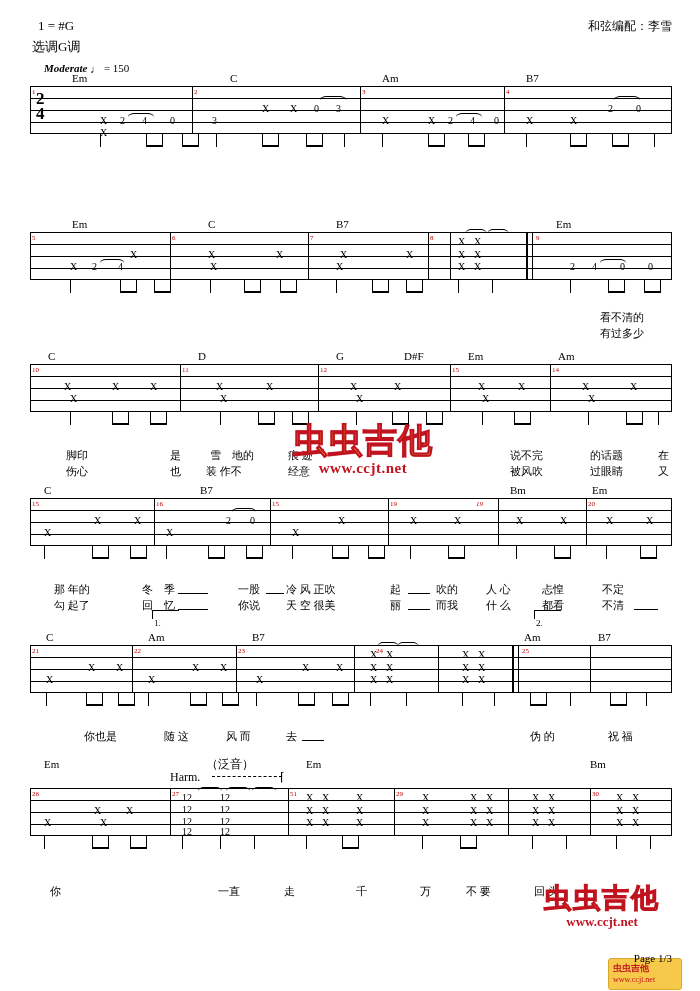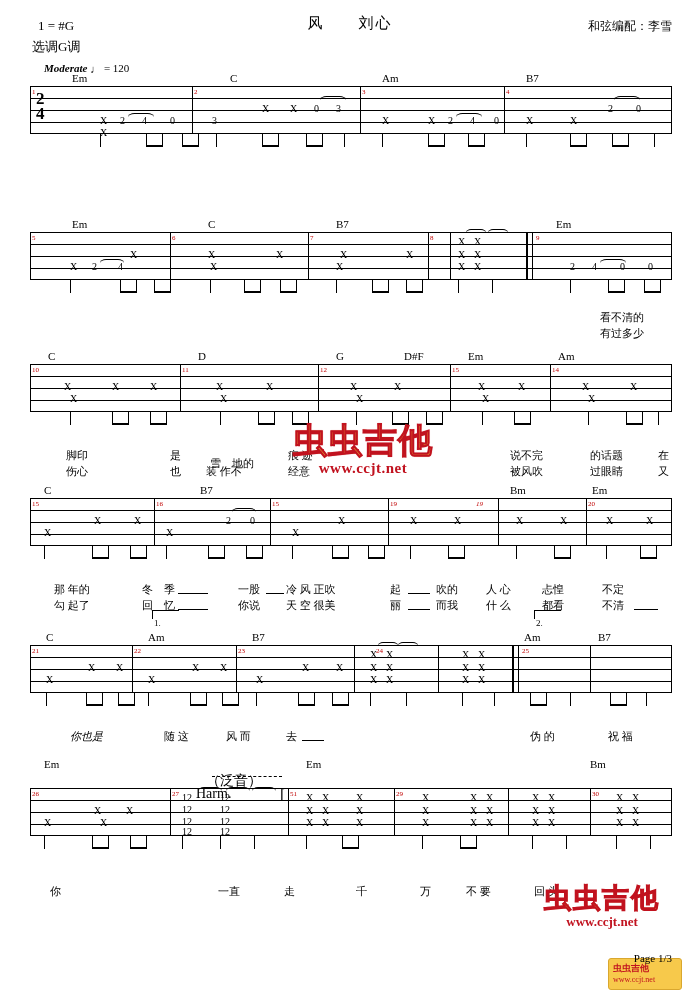--- a/index.html
+++ b/index.html
@@ -38,21 +38,21 @@
 
   
   .lyr{position:absolute;font-size:11px;font-family:"Liberation Serif",serif;white-space:nowrap;}
   .lyr-under{position:absolute;border-bottom:1px solid #000;height:0;}
 
   
   .ending{position:absolute;font-size:9px;}
   .ending .ebar{position:absolute;border-left:1px solid #000;border-top:1px solid #000;height:8px;}
 
   
-  .harm{position:absolute;font-size:14px;font-family:"Liberation Serif",serif;margin-top:16px;}
+  .harm{position:absolute;font-size:12px;font-family:"Liberation Serif",serif;}
   .harmline{position:absolute;border-top:1px dashed #000;height:0;}
 
   
   .wm{position:absolute;left:268px;top:418px;width:190px;text-align:center;pointer-events:none;}
   .wm .big{font-size:34px;font-weight:bold;color:#e79b2e;letter-spacing:1px;
            -webkit-text-stroke:1px #c1121f;text-shadow:0 0 1px #c1121f;}
   .wm .url{font-size:15px;font-weight:bold;color:#c1121f;margin-top:-4px;letter-spacing:0.5px;}
   .wm2{position:absolute;left:512px;top:880px;width:180px;text-align:center;pointer-events:none;}
   .wm2 .big{font-size:27px;font-weight:bold;color:#e79b2e;-webkit-text-stroke:1px #c1121f;letter-spacing:2px;}
   .wm2 .url{font-size:13px;font-weight:bold;color:#c1121f;margin-top:-2px;}
@@ -61,26 +61,25 @@
   .logo .lurl{position:absolute;left:4px;top:16px;font-size:8px;color:#c1121f;}
   .pagenum{position:absolute;right:28px;top:952px;font-size:11px;}
 </style>
 </head>
 <body>
 
 <div class="sheet">
 
   <div class="hdr-key">1 = #G</div>
   <div class="hdr-tune">选调G调</div>
-  <div class="hdr-title">风　　刘心</div>
   <div class="hdr-credit">和弦编配：李雪</div>
   <div class="hdr-tempo">
     <span>Moderate</span>
     <span class="note-glyph">♩</span>
-    <span class="eq">= 120</span>
+    <span class="eq">= 150</span>
   </div>
 
   <div class="system" style="top:86px;">
     <div class="staff">
       <div class="ln l1"></div>
         <div class="ln l2"></div>
         <div class="ln l3"></div>
       <div class="bar" style="left:0;"></div>
       <div class="bar" style="left:162px;"></div>
       <div class="bar" style="left:330px;"></div>
@@ -324,21 +323,21 @@
       <div class="beam" style="left:484px;top:11px;width:17px;"></div>
       <div class="stem" style="left:558px;top:0"></div>
       <div class="stem" style="left:596px;top:0"></div>
         <div class="stem" style="left:612px;top:0"></div>
       <div class="beam" style="left:596px;top:11px;width:17px;"></div>
       <div class="stem" style="left:628px;top:0"></div>
     </div>
 
     <div class="lyr" style="left:36px;top:84px;">脚印</div>
     <div class="lyr" style="left:140px;top:84px;">是</div>
-    <div class="lyr" style="left:180px;top:84px;margin-top:8px;">雪　地的</div>
+    <div class="lyr" style="left:180px;top:84px;">雪　地的</div>
     <div class="lyr" style="left:258px;top:84px;">痕 迹</div>
     <div class="lyr" style="left:480px;top:84px;">说不完</div>
     <div class="lyr" style="left:560px;top:84px;">的话题</div>
     <div class="lyr" style="left:628px;top:84px;">在</div>
 
     <div class="lyr" style="left:36px;top:100px;">伤心</div>
     <div class="lyr" style="left:140px;top:100px;">也</div>
     <div class="lyr" style="left:176px;top:100px;">装 作不</div>
     <div class="lyr" style="left:258px;top:100px;">经意</div>
     <div class="lyr" style="left:480px;top:100px;">被风吹</div>
@@ -543,21 +542,21 @@
       <div class="stem" style="left:500px;top:0"></div>
         <div class="stem" style="left:516px;top:0"></div>
       <div class="beam" style="left:500px;top:11px;width:17px;"></div>
       <div class="stem" style="left:540px;top:0"></div>
       <div class="stem" style="left:580px;top:0"></div>
         <div class="stem" style="left:596px;top:0"></div>
       <div class="beam" style="left:580px;top:11px;width:17px;"></div>
       <div class="stem" style="left:616px;top:0"></div>
     </div>
 
-    <div class="lyr" style="left:40px;top:84px;font-style:italic;">你也是</div>
+    <div class="lyr" style="left:54px;top:84px;">你也是</div>
     <div class="lyr" style="left:134px;top:84px;">随 这</div>
     <div class="lyr" style="left:196px;top:84px;">风 而</div>
     <div class="lyr" style="left:256px;top:84px;">去</div>
     <div class="lyr" style="left:500px;top:84px;">伪 的</div>
     <div class="lyr" style="left:578px;top:84px;">祝 福</div>
     <div class="lyr-under" style="left:272px;top:95px;width:22px;"></div>
   </div>
 
   <div class="system" style="top:788px;">
     <div class="staff">
@@ -627,21 +626,21 @@
       <div class="xm" style="left:586px;top:16px;">X</div>
       <div class="xm" style="left:602px;top:16px;">X</div>
       <div class="xm" style="left:586px;top:28px;">X</div>
       <div class="xm" style="left:602px;top:28px;">X</div>
     </div>
 
     <div class="chord" style="left:14px;top:-30px;">Em</div>
     <div class="chord" style="left:276px;top:-30px;">Em</div>
     <div class="chord" style="left:560px;top:-30px;">Bm</div>
     <div class="harm" style="left:176px;top:-32px;">（泛音）</div>
-    <div class="harm" style="left:166px;top:-18px;">Harm.</div>
+    <div class="harm" style="left:140px;top:-18px;">Harm.</div>
     <div class="harmline" style="left:182px;top:-12px;width:70px;"></div>
     <div class="harm" style="left:250px;top:-18px;">⌈</div>
 
     <div class="rh" style="left:0;top:48px;">
       <div class="stem" style="left:14px;top:0"></div>
       <div class="stem" style="left:62px;top:0"></div>
         <div class="stem" style="left:78px;top:0"></div>
       <div class="beam" style="left:62px;top:11px;width:17px;"></div>
       <div class="stem" style="left:100px;top:0"></div>
         <div class="stem" style="left:116px;top:0"></div>

